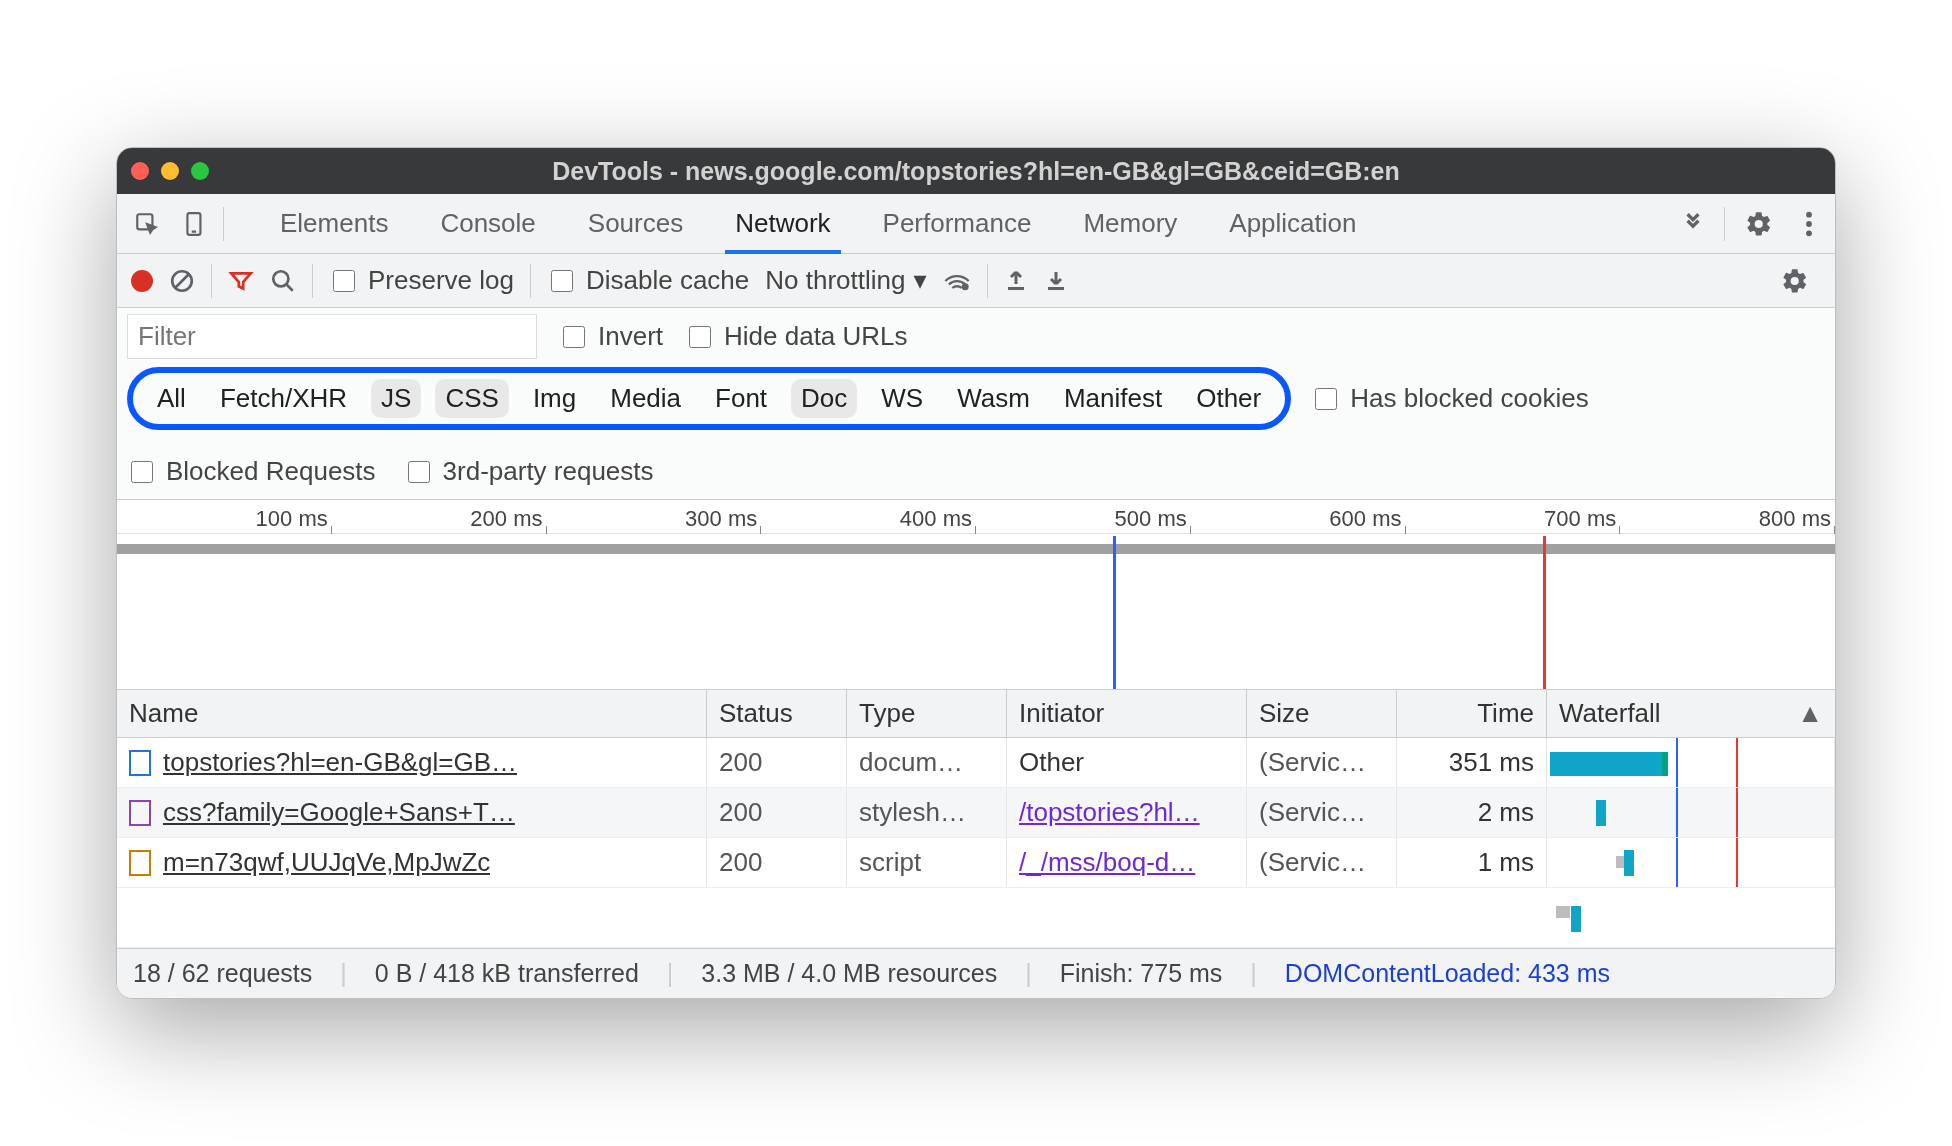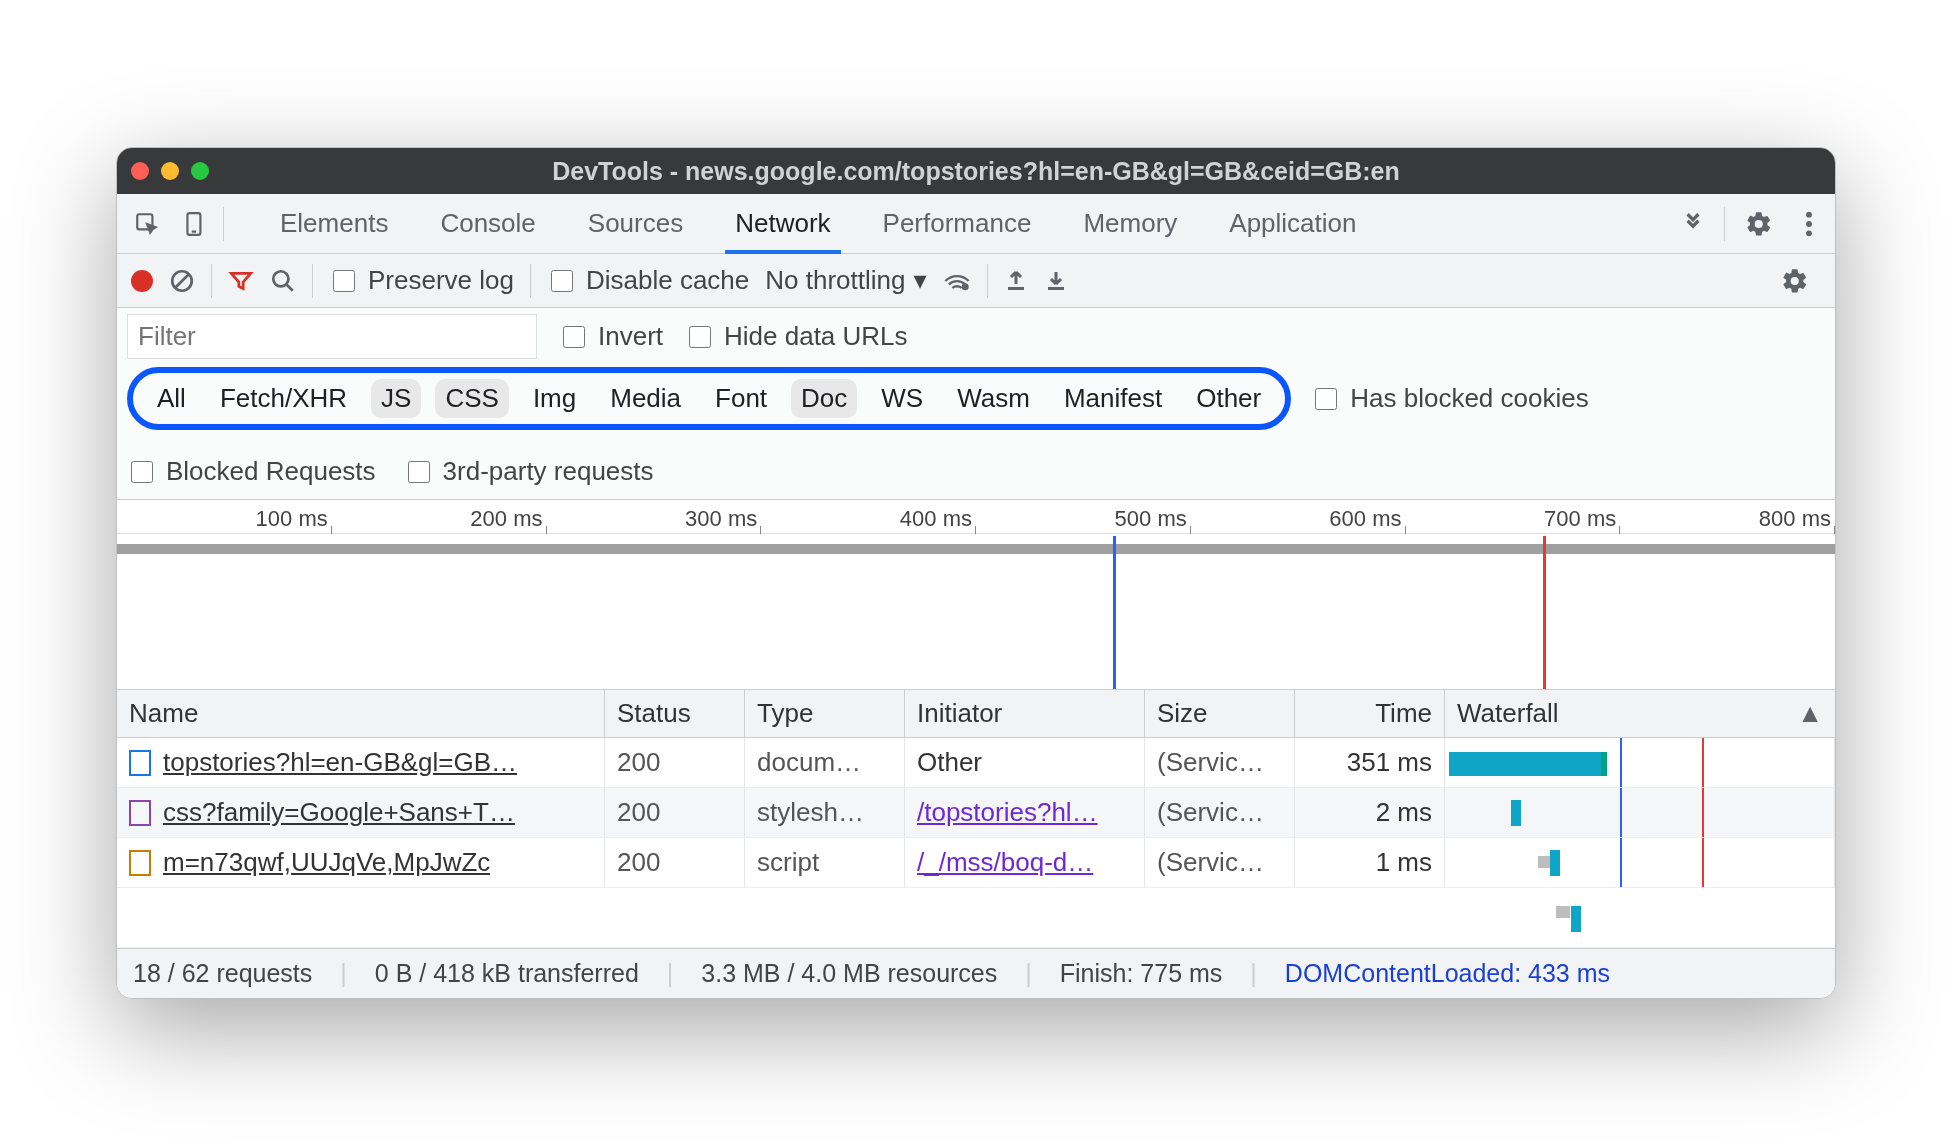--- a/index.html
+++ b/index.html
@@ -171,21 +171,21 @@
 
   
   .grid-header {
     display: flex;
     height: 48px;
     background: var(--bg-light);
     border-bottom: 1px solid var(--border-color);
   }
   .col { border-right: 1px solid var(--border-color); display: flex; align-items: center; padding: 0 12px; color: #333; }
   .col:last-child { border-right: none; }
-  .col.name { width: 488px; }
+  .col.name { width: 590px; }
   .col.status { width: 140px; }
   .col.type { width: 160px; }
   .col.initiator { width: 240px; }
   .col.size { width: 150px; }
   .col.time { width: 150px; justify-content: flex-end; }
   .col.waterfall { flex: 1; position: relative; }
   .sort-caret { position: absolute; right: 12px; color: #5f6368; }
 
   
   .grid-body { }

